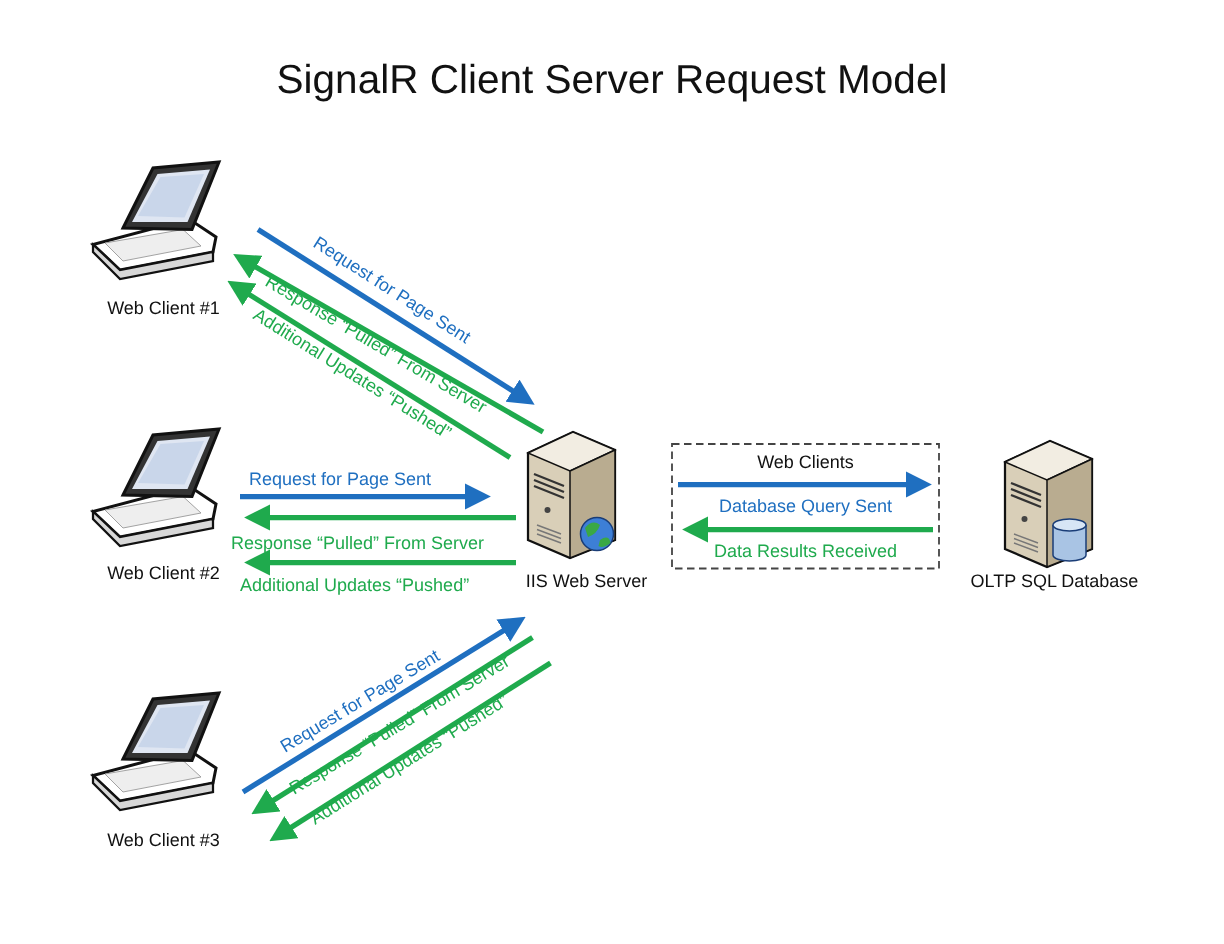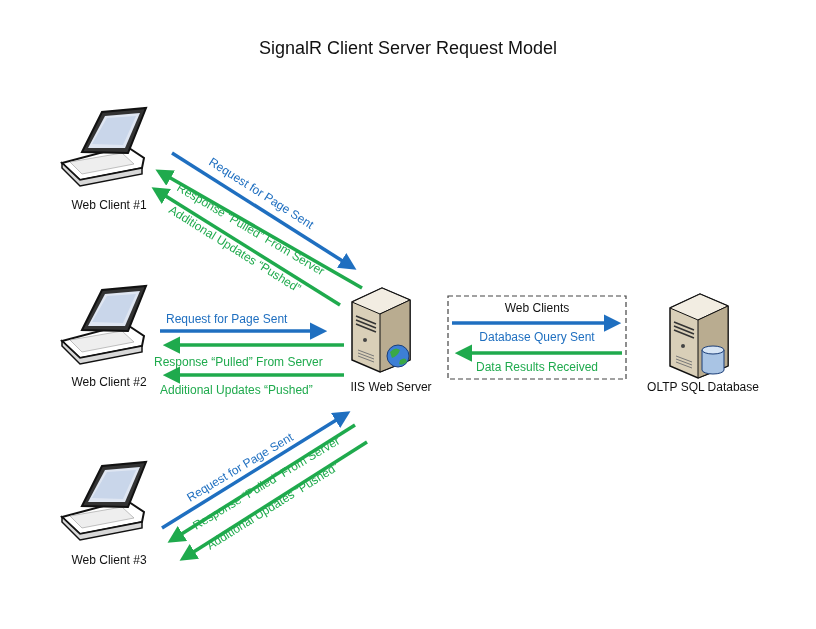--- a/index.html
+++ b/index.html
@@ -1,17 +1,17 @@
 <!DOCTYPE html>
 <html><head>
 <meta charset="utf-8">
 <style>
   html,body{margin:0;padding:0;background:#fff;}
   body{width:816px;height:629px;position:relative;overflow:hidden;font-family:"Liberation Sans",sans-serif;}
-  #title{position:absolute;left:0;width:816px;top:38px;text-align:center;font-size:18px;color:#111;}
+  #title{position:absolute;left:0;width:816px;top:38px;text-align:center;font-size:27px;color:#111;}
   svg#dia{position:absolute;left:0;top:0;}
   .lbl{font-family:"Liberation Sans",sans-serif;font-size:12px;}
   .node-lbl{font-family:"Liberation Sans",sans-serif;font-size:12px;fill:#111;}
 </style>
 </head>
 <body>
 
 <div id="title">SignalR Client Server Request Model</div>
 
 <svg id="dia" width="816" height="629" viewBox="0 0 816 629">

